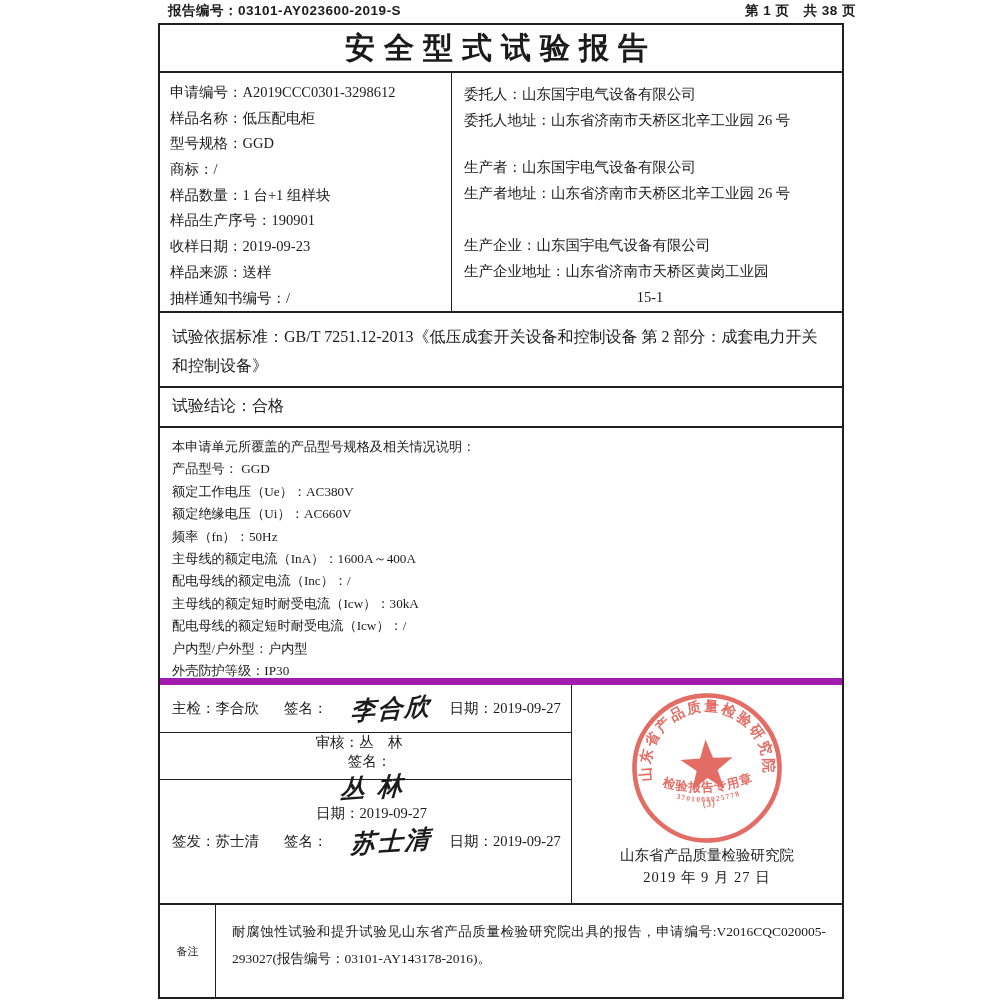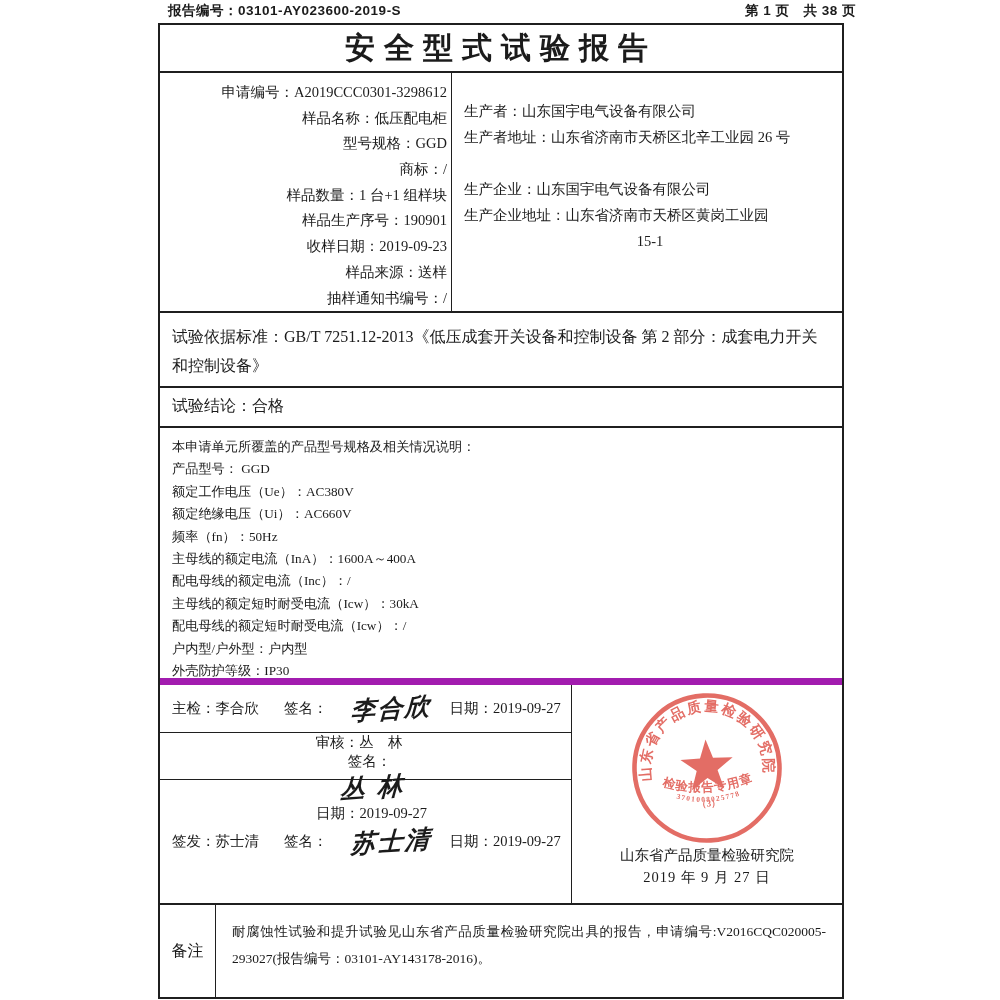--- a/index.html
+++ b/index.html
@@ -24,21 +24,21 @@
     height:46px;border-bottom:2px solid #1f1f1f;
     display:flex;align-items:center;justify-content:center;
     font-size:30px;font-weight:600;letter-spacing:9px;
   }
   
   .sec-a{display:flex;height:240px;border-bottom:2px solid #1f1f1f;box-sizing:border-box;}
   .sec-a-left{
     width:292px;border-right:1.5px solid #1f1f1f;box-sizing:border-box;
     padding:7px 4px 0 10px;font-size:14.5px;
   }
-  .sec-a-left .ln{height:25.7px;line-height:25.7px;white-space:nowrap;text-align:right;}
+  .sec-a-left .ln{height:25.7px;line-height:25.7px;white-space:nowrap;}
   .sec-a-right{flex:1;padding:4px 6px 0 12px;font-size:14.5px;box-sizing:border-box;}
   .sec-a-right .grp{line-height:26px;}
   .grp1{margin-top:4px;}
   .grp2{margin-top:21px;}
   .grp3{margin-top:26px;}
   .addr-cont{text-align:center;}
   
   .sec-b{
     height:75px;border-bottom:2px solid #1f1f1f;box-sizing:border-box;
     padding:9px 12px 0 12px;font-size:16px;line-height:29px;
@@ -73,21 +73,21 @@
   .stamp-cell{
     flex:1;display:flex;flex-direction:column;align-items:center;box-sizing:border-box;
   }
   .stamp-svg{margin-top:5px;opacity:.85;transform:rotate(-3deg);}
   .stamp-org{font-size:14.5px;margin-top:0px;}
   .stamp-date{font-size:14.5px;margin-top:3px;letter-spacing:1px;}
   
   .sec-f{display:flex;height:92px;box-sizing:border-box;}
   .remark-label{
     width:56px;border-right:1.5px solid #1f1f1f;box-sizing:border-box;
-    display:flex;align-items:center;justify-content:center;font-size:16px;
+    display:flex;align-items:center;justify-content:center;font-size:11px;
   }
   .remark-text{
     flex:1;padding:13px 16px 0 16px;font-size:13.5px;line-height:27px;
     text-align:justify;box-sizing:border-box;
   }
   
   .page-footer{
     position:absolute;top:971px;left:158px;width:688px;
     display:flex;justify-content:space-between;align-items:center;margin-top:34px;
   }
@@ -112,20 +112,24 @@
       <div class="ln">样品名称：低压配电柜</div>
       <div class="ln">型号规格：GGD</div>
       <div class="ln">商标：/</div>
       <div class="ln">样品数量：1 台+1 组样块</div>
       <div class="ln">样品生产序号：190901</div>
       <div class="ln">收样日期：2019-09-23</div>
       <div class="ln">样品来源：送样</div>
       <div class="ln">抽样通知书编号：/</div>
     </div>
     <div class="sec-a-right">
+      <div class="grp grp1">
+        <div>委托人：山东国宇电气设备有限公司</div>
+        <div>委托人地址：山东省济南市天桥区北辛工业园 26 号</div>
+      </div>
       <div class="grp grp2">
         <div>生产者：山东国宇电气设备有限公司</div>
         <div>生产者地址：山东省济南市天桥区北辛工业园 26 号</div>
       </div>
       <div class="grp grp3">
         <div>生产企业：山东国宇电气设备有限公司</div>
         <div>生产企业地址：山东省济南市天桥区黄岗工业园</div>
         <div class="addr-cont">15-1</div>
       </div>
     </div>

